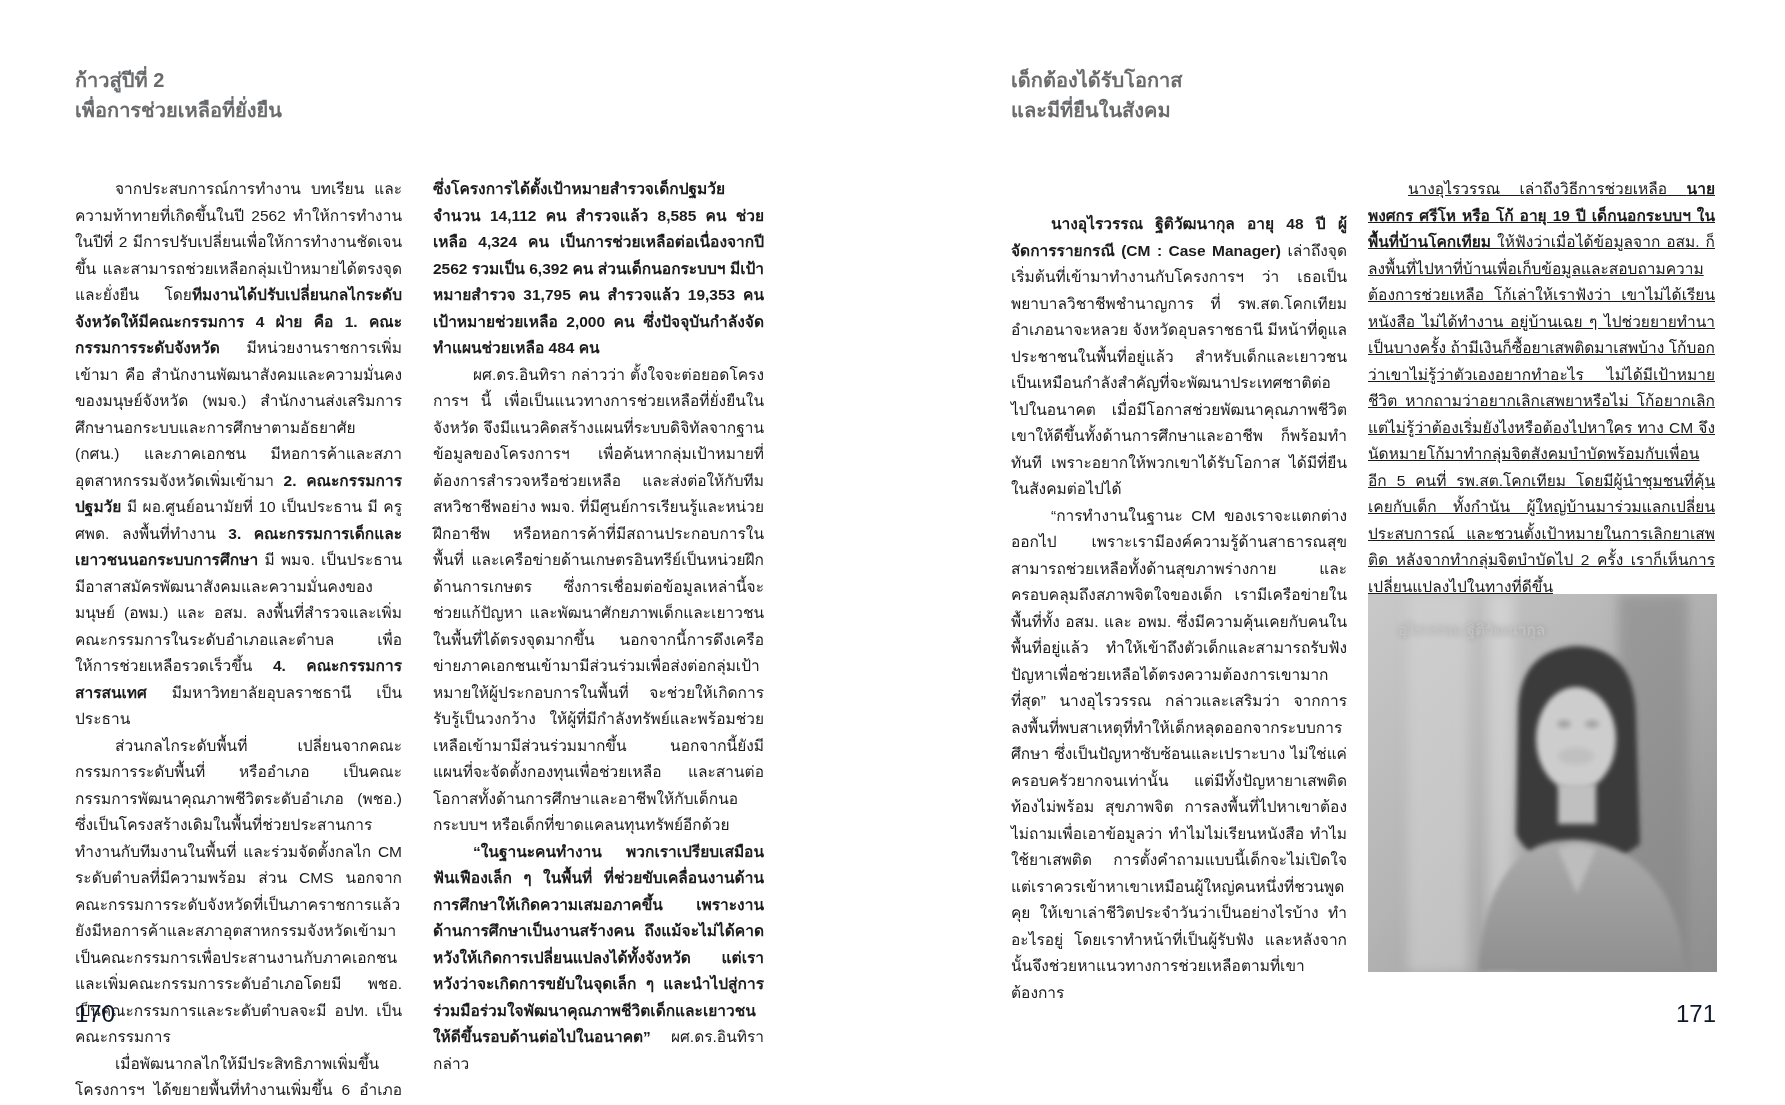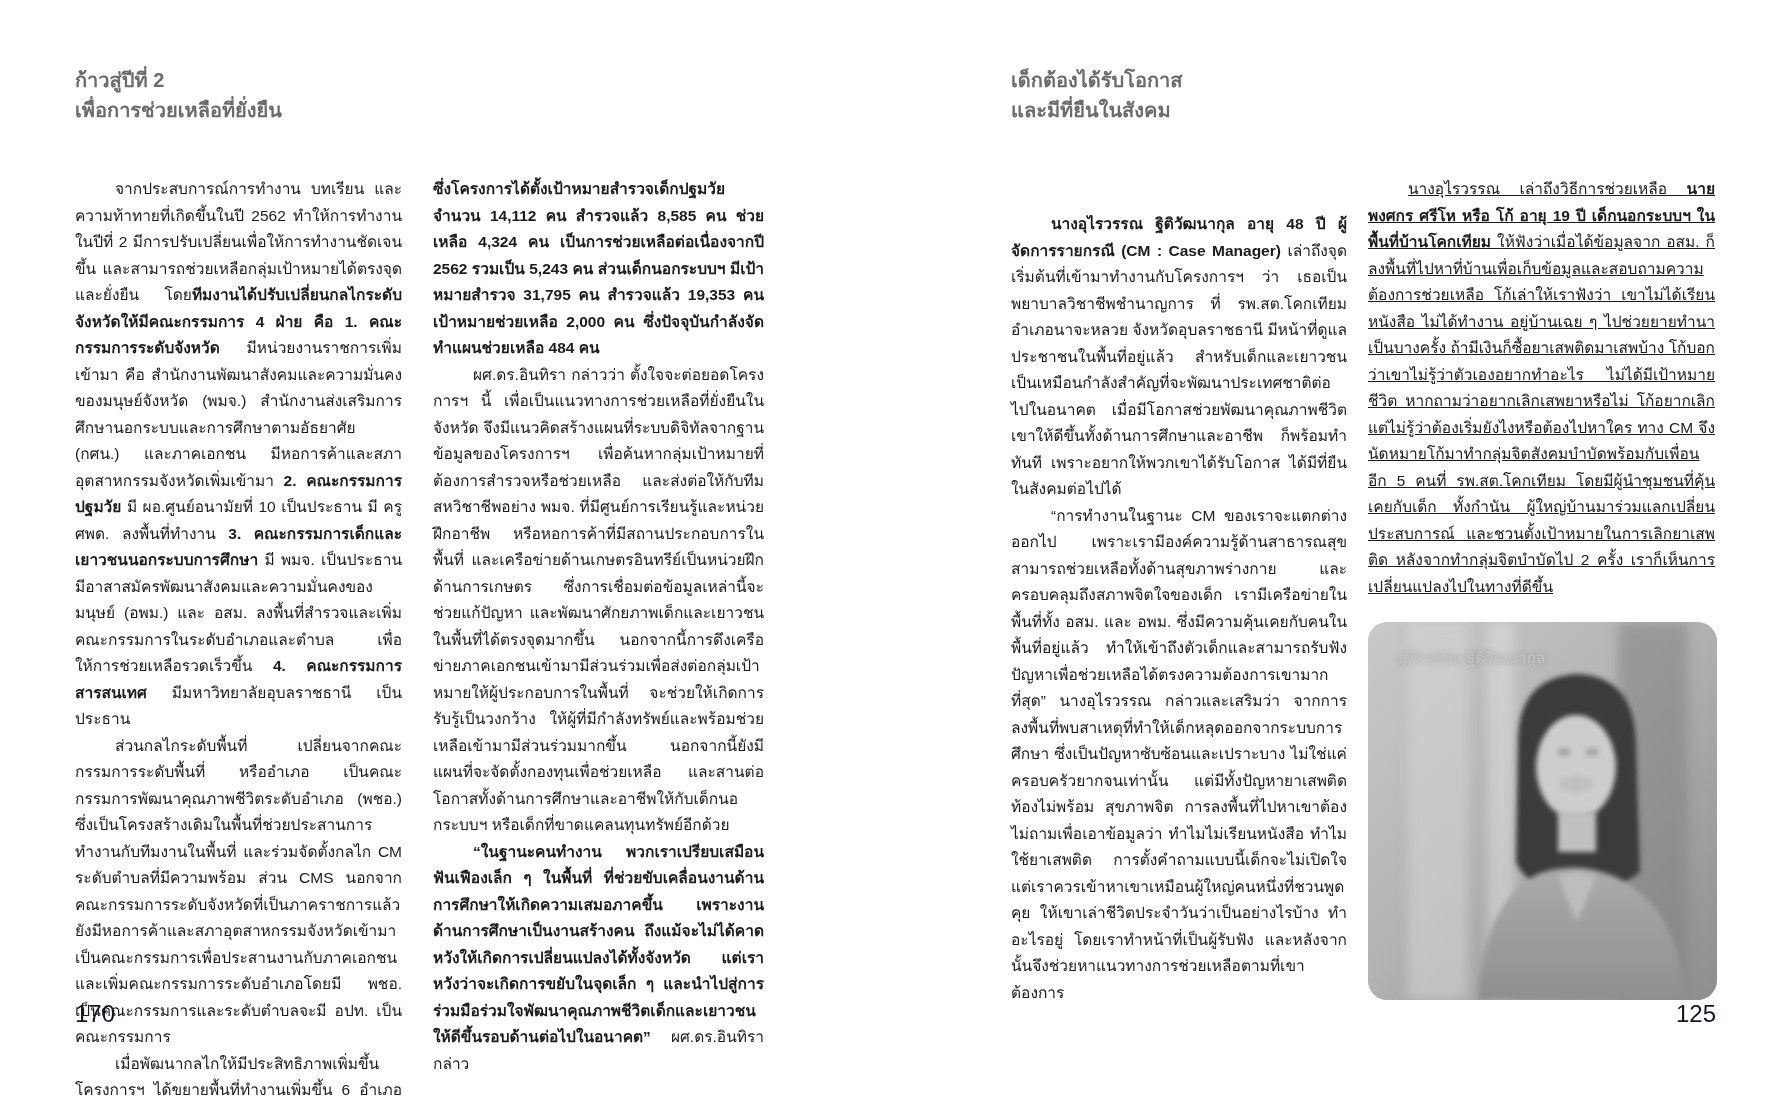--- a/index.html
+++ b/index.html
@@ -20,22 +20,22 @@
     text-align:justify;text-align-last:left;
   }
   .para{margin:0;}
   .para.indent{text-indent:40px;}
   .b{font-weight:700;}
   .page-number{
     position:absolute;top:1000px;
     font-size:24px;color:#0f172a;
   }
   #photo{
-    position:absolute;left:1368px;top:622px;width:349px;height:378px;
-    overflow:hidden;background:#b9b9b9;border-radius:20px;
+    position:absolute;left:1368px;top:594px;width:349px;height:378px;
+    overflow:hidden;background:#b9b9b9;
   }
   #photo svg{display:block;width:100%;height:100%;}
   #photo-caption{
     position:absolute;left:30px;top:24px;
     font-size:15px;color:#c4c4c4;letter-spacing:.2px;
     text-shadow:0 0 6px rgba(0,0,0,.25);
   }
 </style>
 </head>
 <body>
@@ -43,21 +43,21 @@
 <div class="page-heading" style="left:75px;top:66px;">ก้าวสู่ปีที่ 2
 เพื่อการช่วยเหลือที่ยั่งยืน</div>
 
 <div class="col" style="left:75px;top:176px;width:327px;">
     <p class="para indent"><span>จากประสบการณ์การทำงาน บทเรียน และความท้าทายที่เกิดขึ้นในปี 2562 ทำให้การทำงานในปีที่ 2 มีการปรับเปลี่ยนเพื่อให้การทำงานชัดเจนขึ้น และสามารถช่วยเหลือกลุ่มเป้าหมายได้ตรงจุดและยั่งยืน โดย</span><span class="b">ทีมงานได้ปรับเปลี่ยนกลไกระดับจังหวัดให้มีคณะกรรมการ 4 ฝ่าย คือ 1. คณะกรรมการระดับจังหวัด </span><span>มีหน่วยงานราชการเพิ่มเข้ามา คือ สำนักงานพัฒนาสังคมและความมั่นคงของมนุษย์จังหวัด (พมจ.) สำนักงานส่งเสริมการศึกษานอกระบบและการศึกษาตามอัธยาศัย (กศน.) และภาคเอกชน มีหอการค้าและสภาอุตสาหกรรมจังหวัดเพิ่มเข้ามา </span><span class="b">2. คณะกรรมการปฐมวัย </span><span>มี ผอ.ศูนย์อนามัยที่ 10 เป็นประธาน มี ครู ศพด. ลงพื้นที่ทำงาน </span><span class="b">3. คณะกรรมการเด็กและเยาวชนนอกระบบการศึกษา </span><span>มี พมจ. เป็นประธาน มีอาสาสมัครพัฒนาสังคมและความมั่นคงของมนุษย์ (อพม.) และ อสม. ลงพื้นที่สำรวจและเพิ่มคณะกรรมการในระดับอำเภอและตำบล เพื่อให้การช่วยเหลือรวดเร็วขึ้น </span><span class="b">4. คณะกรรมการสารสนเทศ </span><span>มีมหาวิทยาลัยอุบลราชธานี เป็นประธาน</span></p>
     <p class="para indent"><span>ส่วนกลไกระดับพื้นที่ เปลี่ยนจากคณะกรรมการระดับพื้นที่ หรืออำเภอ เป็นคณะกรรมการพัฒนาคุณภาพชีวิตระดับอำเภอ (พชอ.) ซึ่งเป็นโครงสร้างเดิมในพื้นที่ช่วยประสานการทำงานกับทีมงานในพื้นที่ และร่วมจัดตั้งกลไก CM ระดับตำบลที่มีความพร้อม ส่วน CMS นอกจากคณะกรรมการระดับจังหวัดที่เป็นภาคราชการแล้วยังมีหอการค้าและสภาอุตสาหกรรมจังหวัดเข้ามาเป็นคณะกรรมการเพื่อประสานงานกับภาคเอกชน และเพิ่มคณะกรรมการระดับอำเภอโดยมี พชอ. เป็นคณะกรรมการและระดับตำบลจะมี อปท. เป็นคณะกรรมการ</span></p>
     <p class="para indent"><span>เมื่อพัฒนากลไกให้มีประสิทธิภาพเพิ่มขึ้น โครงการฯ ได้ขยายพื้นที่ทำงานเพิ่มขึ้น 6 อำเภอ เป็น 11 อำเภอ คือ อำเภอน้ำขุ่น อำเภอทุ่งศรีอุดม อำเภอสำโรง อำเภอนาเยีย อำเภอสว่างวีระวงศ์ และอำเภอพิบูลมังสาหาร</span></p>
   </div>
 
 <div class="col" style="left:433px;top:176px;width:331px;">
-    <p class="para"><span class="b">ซึ่งโครงการได้ตั้งเป้าหมายสำรวจเด็กปฐมวัย จำนวน 14,112 คน สำรวจแล้ว 8,585 คน ช่วยเหลือ 4,324 คน เป็นการช่วยเหลือต่อเนื่องจากปี 2562 รวมเป็น 5,243 คน ส่วนเด็กนอกระบบฯ มีเป้าหมายสำรวจ 31,795 คน สำรวจแล้ว 19,353 คน เป้าหมายช่วยเหลือ 2,000 คน ซึ่งปัจจุบันกำลังจัดทำแผนช่วยเหลือ 484 คน</span></p>
+    <p class="para"><span class="b">ซึ่งโครงการได้ตั้งเป้าหมายสำรวจเด็กปฐมวัย จำนวน 14,112 คน สำรวจแล้ว 8,585 คน ช่วยเหลือ 4,324 คน เป็นการช่วยเหลือต่อเนื่องจากปี 2562 รวมเป็น 6,392 คน ส่วนเด็กนอกระบบฯ มีเป้าหมายสำรวจ 31,795 คน สำรวจแล้ว 19,353 คน เป้าหมายช่วยเหลือ 2,000 คน ซึ่งปัจจุบันกำลังจัดทำแผนช่วยเหลือ 484 คน</span></p>
     <p class="para indent"><span>ผศ.ดร.อินทิรา กล่าวว่า ตั้งใจจะต่อยอดโครงการฯ นี้ เพื่อเป็นแนวทางการช่วยเหลือที่ยั่งยืนในจังหวัด จึงมีแนวคิดสร้างแผนที่ระบบดิจิทัลจากฐานข้อมูลของโครงการฯ เพื่อค้นหากลุ่มเป้าหมายที่ต้องการสำรวจหรือช่วยเหลือ และส่งต่อให้กับทีมสหวิชาชีพอย่าง พมจ. ที่มีศูนย์การเรียนรู้และหน่วยฝึกอาชีพ หรือหอการค้าที่มีสถานประกอบการในพื้นที่ และเครือข่ายด้านเกษตรอินทรีย์เป็นหน่วยฝึกด้านการเกษตร ซึ่งการเชื่อมต่อข้อมูลเหล่านี้จะช่วยแก้ปัญหา และพัฒนาศักยภาพเด็กและเยาวชนในพื้นที่ได้ตรงจุดมากขึ้น นอกจากนี้การดึงเครือข่ายภาคเอกชนเข้ามามีส่วนร่วมเพื่อส่งต่อกลุ่มเป้าหมายให้ผู้ประกอบการในพื้นที่ จะช่วยให้เกิดการรับรู้เป็นวงกว้าง ให้ผู้ที่มีกำลังทรัพย์และพร้อมช่วยเหลือเข้ามามีส่วนร่วมมากขึ้น นอกจากนี้ยังมีแผนที่จะจัดตั้งกองทุนเพื่อช่วยเหลือ และสานต่อโอกาสทั้งด้านการศึกษาและอาชีพให้กับเด็กนอกระบบฯ หรือเด็กที่ขาดแคลนทุนทรัพย์อีกด้วย</span></p>
     <p class="para indent"><span class="b">“ในฐานะคนทำงาน พวกเราเปรียบเสมือนฟันเฟืองเล็ก ๆ ในพื้นที่ ที่ช่วยขับเคลื่อนงานด้านการศึกษาให้เกิดความเสมอภาคขึ้น เพราะงานด้านการศึกษาเป็นงานสร้างคน ถึงแม้จะไม่ได้คาดหวังให้เกิดการเปลี่ยนแปลงได้ทั้งจังหวัด แต่เราหวังว่าจะเกิดการขยับในจุดเล็ก ๆ และนำไปสู่การร่วมมือร่วมใจพัฒนาคุณภาพชีวิตเด็กและเยาวชนให้ดีขึ้นรอบด้านต่อไปในอนาคต” </span><span>ผศ.ดร.อินทิรา กล่าว</span></p>
   </div>
 
 <div class="page-number" style="left:75px;">170</div>
 
 <div class="page-heading" style="left:1011px;top:66px;">เด็กต้องได้รับโอกาส
 และมีที่ยืนในสังคม</div>
 
 <div class="col" style="left:1011px;top:176px;width:336px;margin-top:35px;">
@@ -103,13 +103,13 @@
 
     <path d="M190 255 L209 300 L228 255 Q209 246 190 255 Z" fill="#bdbdbd" filter="url(#soft2)"></path>
 
     <ellipse cx="208" cy="162" rx="18" ry="9" fill="#bdbdbd" opacity="0.8" filter="url(#soft2)"></ellipse>
     <ellipse cx="196" cy="130" rx="7" ry="4" fill="#9f9f9f" opacity="0.9" filter="url(#soft2)"></ellipse>
     <ellipse cx="224" cy="130" rx="7" ry="4" fill="#9f9f9f" opacity="0.9" filter="url(#soft2)"></ellipse>
   </svg>
   <div id="photo-caption">อุไรวรรณ ฐิติวัฒนากุล</div>
 </div>
 
-<div class="page-number" style="left:1676px;">125</div>
+<div class="page-number" style="left:1676px;">171</div>
 
 </body></html>

